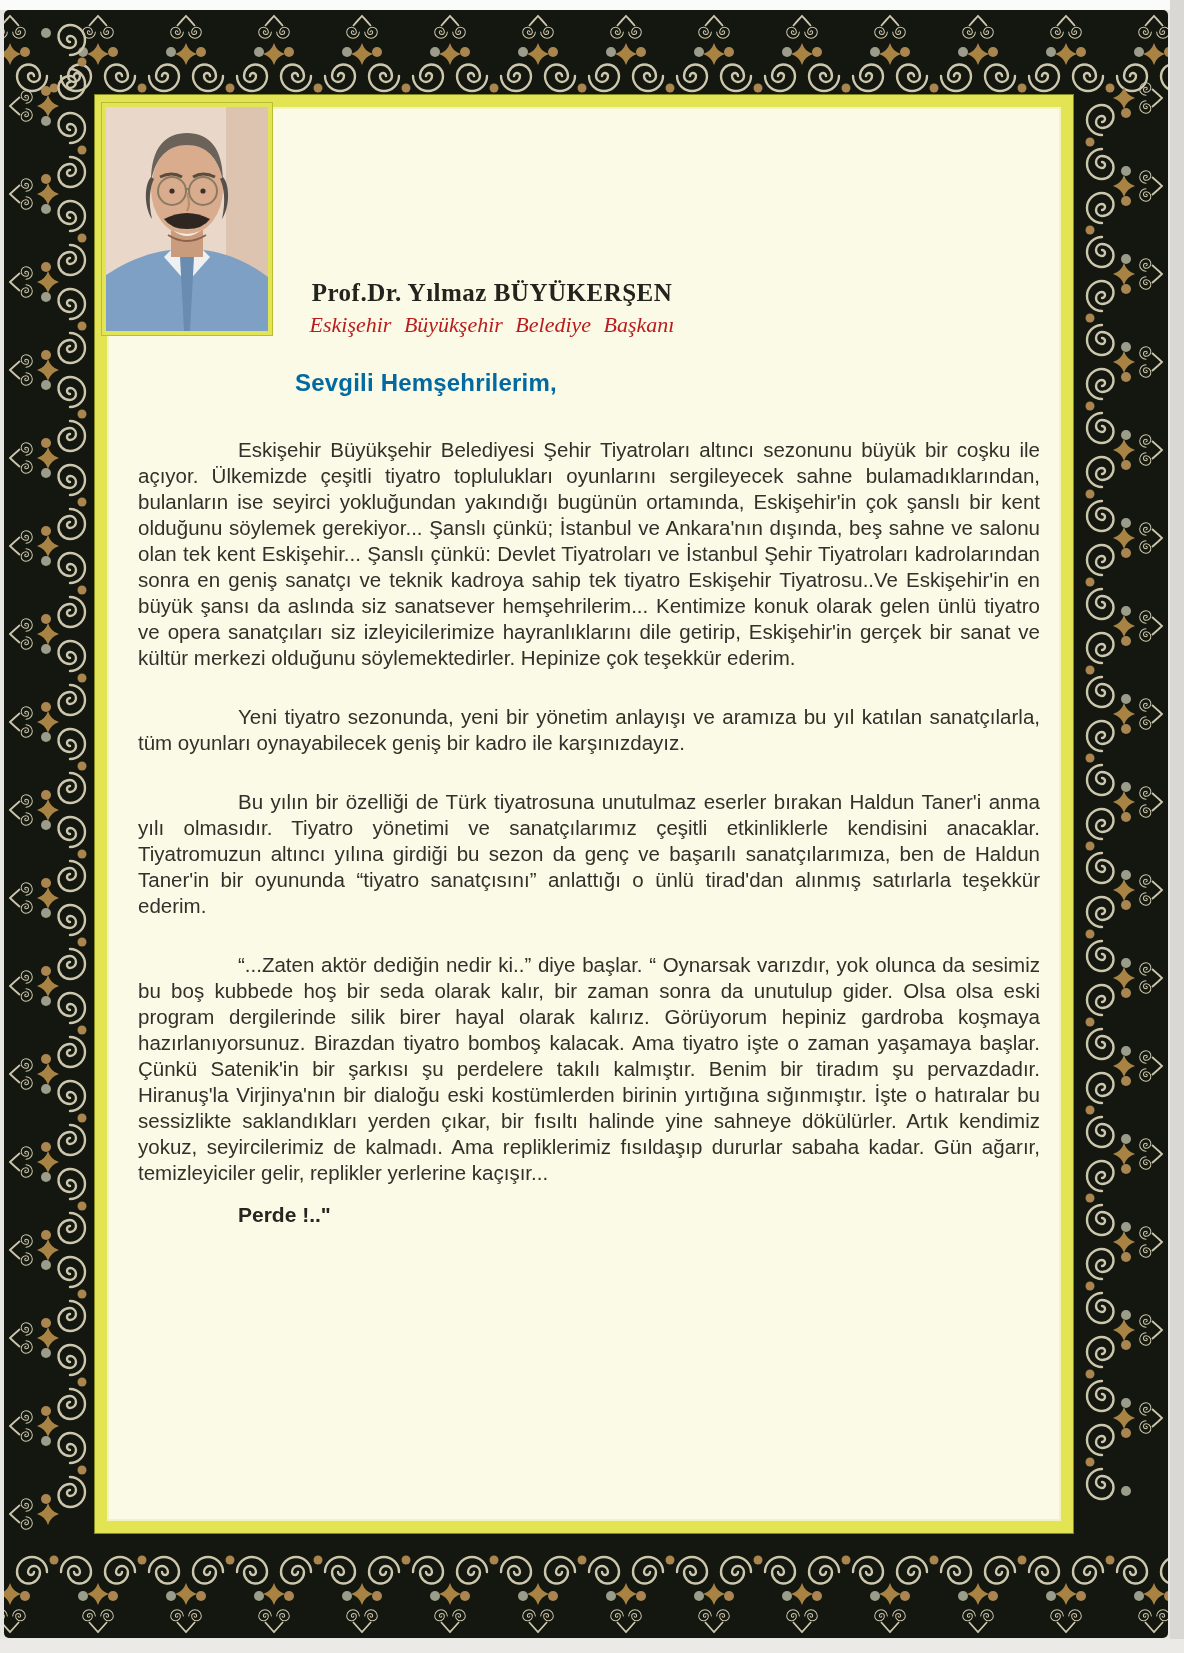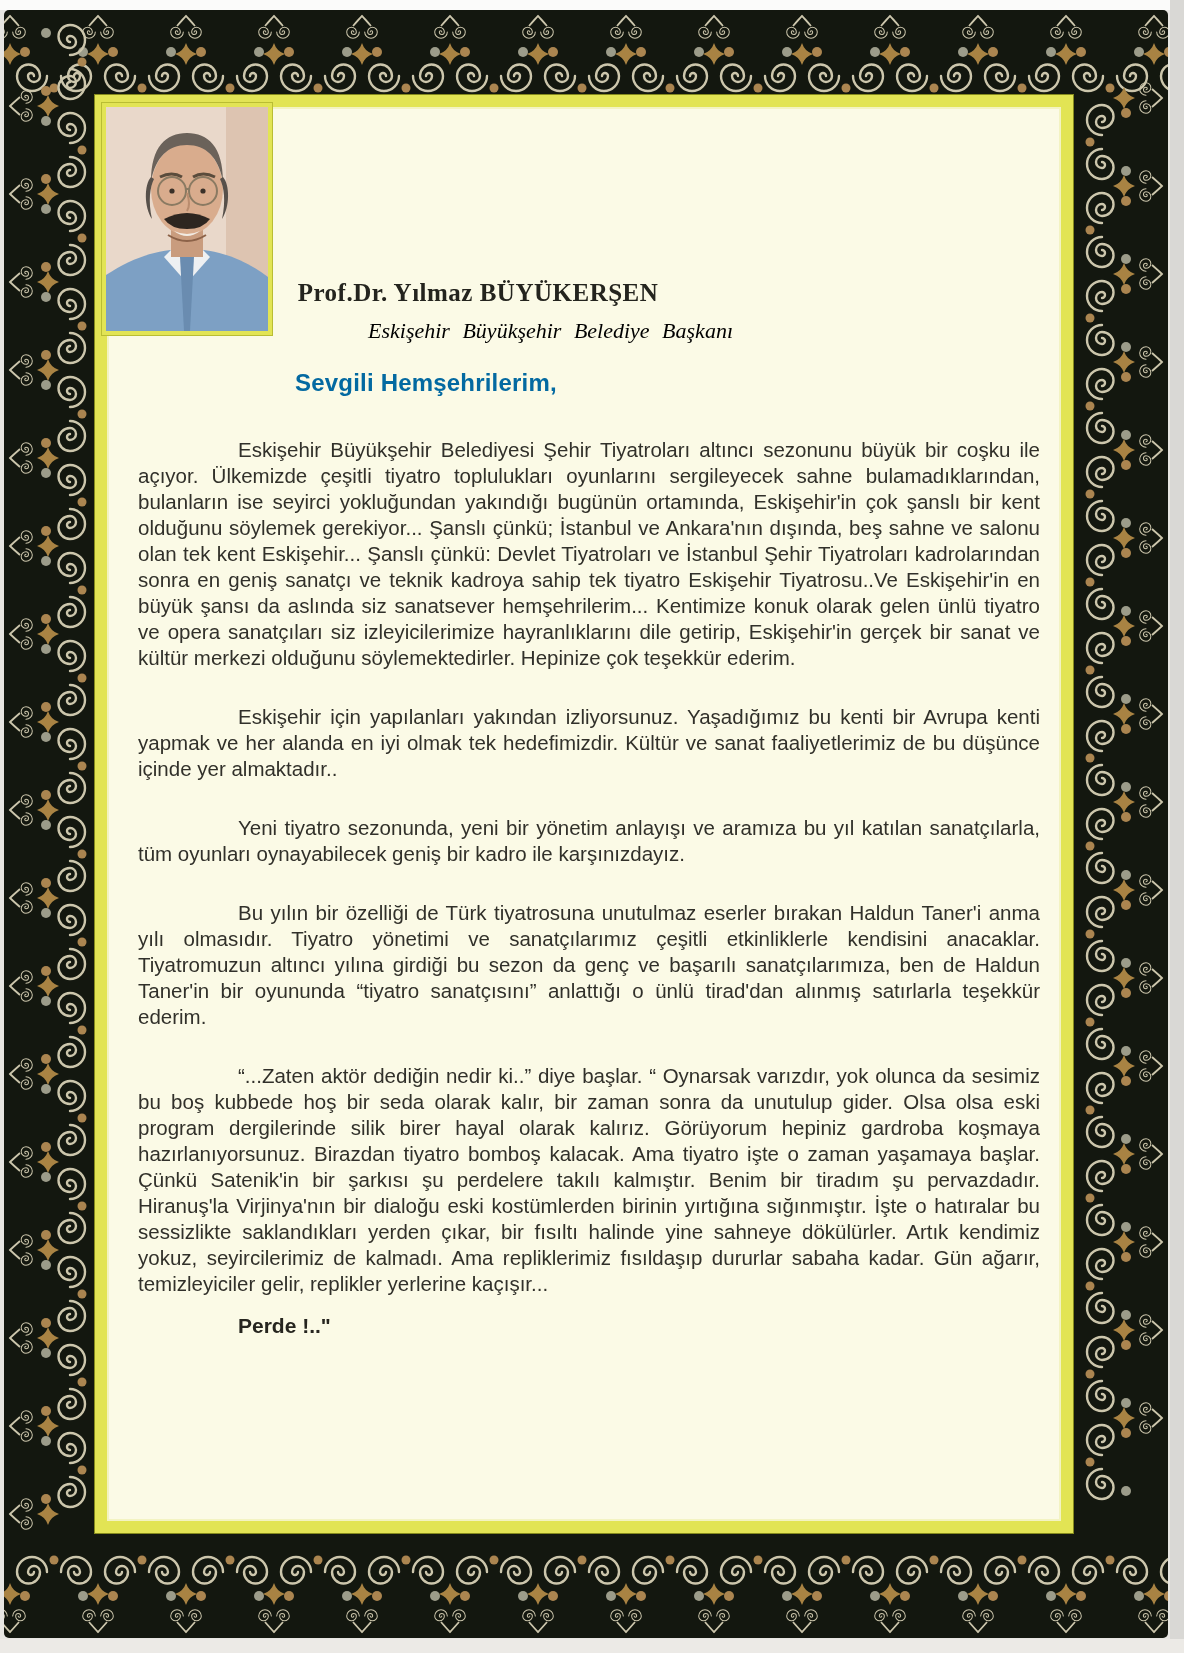--- a/index.html
+++ b/index.html
@@ -27,30 +27,30 @@
   }
   .content-inner{position:relative;width:100%;height:100%;}
 
   .photo-frame{
     position:absolute;left:-5px;top:-4px;width:162px;height:224px;
     border:4px solid #e2e454;background:#fff;box-shadow:0 0 0 1px #b9bd33;
   }
   .photo-frame svg{display:block;width:100%;height:100%;}
 
   .head-block{
-    position:absolute;left:116px;top:172px;width:510px;text-align:center;
+    position:absolute;left:130px;top:172px;width:510px;text-align:center;
     color:#24241e;
   }
   .mayor-name{
     font-family:"Liberation Serif",serif;font-weight:bold;font-size:25px;
     letter-spacing:.5px;white-space:nowrap;
   }
   .mayor-title{
     font-family:"Liberation Serif",serif;font-style:italic;font-size:22px;
-    word-spacing:7px;margin-top:11px;white-space:nowrap;color:#000000;text-align:right;
+    word-spacing:7px;margin-top:5px;white-space:nowrap;color:#b91c1c;
   }
   .salutation{
     position:absolute;left:188px;top:262px;
     font-size:24px;font-weight:bold;color:#0369a1;letter-spacing:.2px;
   }
   .body-text{
     position:absolute;left:31px;top:330px;width:902px;
     font-size:20.5px;line-height:26px;color:#31302a;text-align:justify;
   }
   .body-text p{margin:0 0 33px 0;text-indent:100px;}
@@ -188,21 +188,20 @@
 
         <div class="head-block">
           <div class="mayor-name">Prof.Dr. Yılmaz  BÜYÜKERŞEN</div>
           <div class="mayor-title">Eskişehir  Büyükşehir  Belediye  Başkanı</div>
         </div>
 
         <div class="salutation">Sevgili Hemşehrilerim,</div>
 
         <div class="body-text">
           <p>Eskişehir Büyükşehir Belediyesi Şehir Tiyatroları  altıncı  sezonunu büyük bir coşku ile açıyor. Ülkemizde çeşitli tiyatro toplulukları oyunlarını sergileyecek sahne bulamadıklarından, bulanların ise seyirci yokluğundan yakındığı bugünün ortamında, Eskişehir'in çok şanslı bir kent olduğunu söylemek gerekiyor... Şanslı çünkü; İstanbul ve Ankara'nın dışında, beş sahne ve salonu olan tek kent Eskişehir... Şanslı çünkü: Devlet Tiyatroları ve İstanbul Şehir Tiyatroları kadrolarından sonra en geniş sanatçı ve teknik kadroya sahip tek tiyatro Eskişehir Tiyatrosu..Ve Eskişehir'in en büyük şansı da aslında siz sanatsever hemşehrilerim... Kentimize konuk olarak gelen ünlü tiyatro ve opera sanatçıları siz izleyicilerimize hayranlıklarını dile getirip, Eskişehir'in gerçek bir sanat ve kültür merkezi olduğunu söylemektedirler. Hepinize çok teşekkür ederim.</p>
-          <p>Eskişehir için yapılanları yakından izliyorsunuz. Yaşadığımız bu kenti  bir Avrupa kenti yapmak ve her alanda en iyi olmak tek hedefimizdir. Kültür ve sanat faaliyetlerimiz de bu  düşünce içinde yer almaktadır..</p>
           <p>Yeni tiyatro sezonunda, yeni bir yönetim anlayışı ve aramıza bu yıl katılan sanatçılarla, tüm oyunları oynayabilecek geniş bir kadro ile karşınızdayız.</p>
           <p>Bu yılın bir özelliği de Türk tiyatrosuna unutulmaz eserler bırakan Haldun Taner'i anma yılı olmasıdır. Tiyatro yönetimi ve sanatçılarımız çeşitli etkinliklerle kendisini anacaklar. Tiyatromuzun altıncı yılına girdiği bu sezon da genç ve başarılı sanatçılarımıza, ben de Haldun Taner'in bir oyununda “tiyatro sanatçısını” anlattığı o ünlü tirad'dan alınmış satırlarla teşekkür ederim.</p>
           <p class="tight">“...Zaten  aktör  dediğin nedir ki..” diye başlar. “ Oynarsak varızdır, yok olunca da sesimiz bu boş kubbede hoş bir seda olarak kalır, bir zaman sonra da unutulup gider. Olsa olsa eski program dergilerinde silik birer hayal olarak kalırız. Görüyorum hepiniz gardroba koşmaya hazırlanıyorsunuz. Birazdan tiyatro bomboş kalacak. Ama  tiyatro işte o zaman yaşamaya başlar. Çünkü Satenik'in bir şarkısı şu perdelere takılı kalmıştır. Benim bir tiradım şu pervazdadır. Hiranuş'la Virjinya'nın bir dialoğu eski kostümlerden birinin yırtığına sığınmıştır. İşte o hatıralar bu sessizlikte saklandıkları yerden çıkar, bir fısıltı halinde yine sahneye dökülürler. Artık kendimiz yokuz, seyircilerimiz de kalmadı. Ama repliklerimiz fısıldaşıp dururlar sabaha kadar. Gün ağarır, temizleyiciler gelir, replikler yerlerine kaçışır...</p>
           <div class="closing-line">Perde !.."</div>
         </div>
 
       </div>
     </div>
   </div>
 </div>

